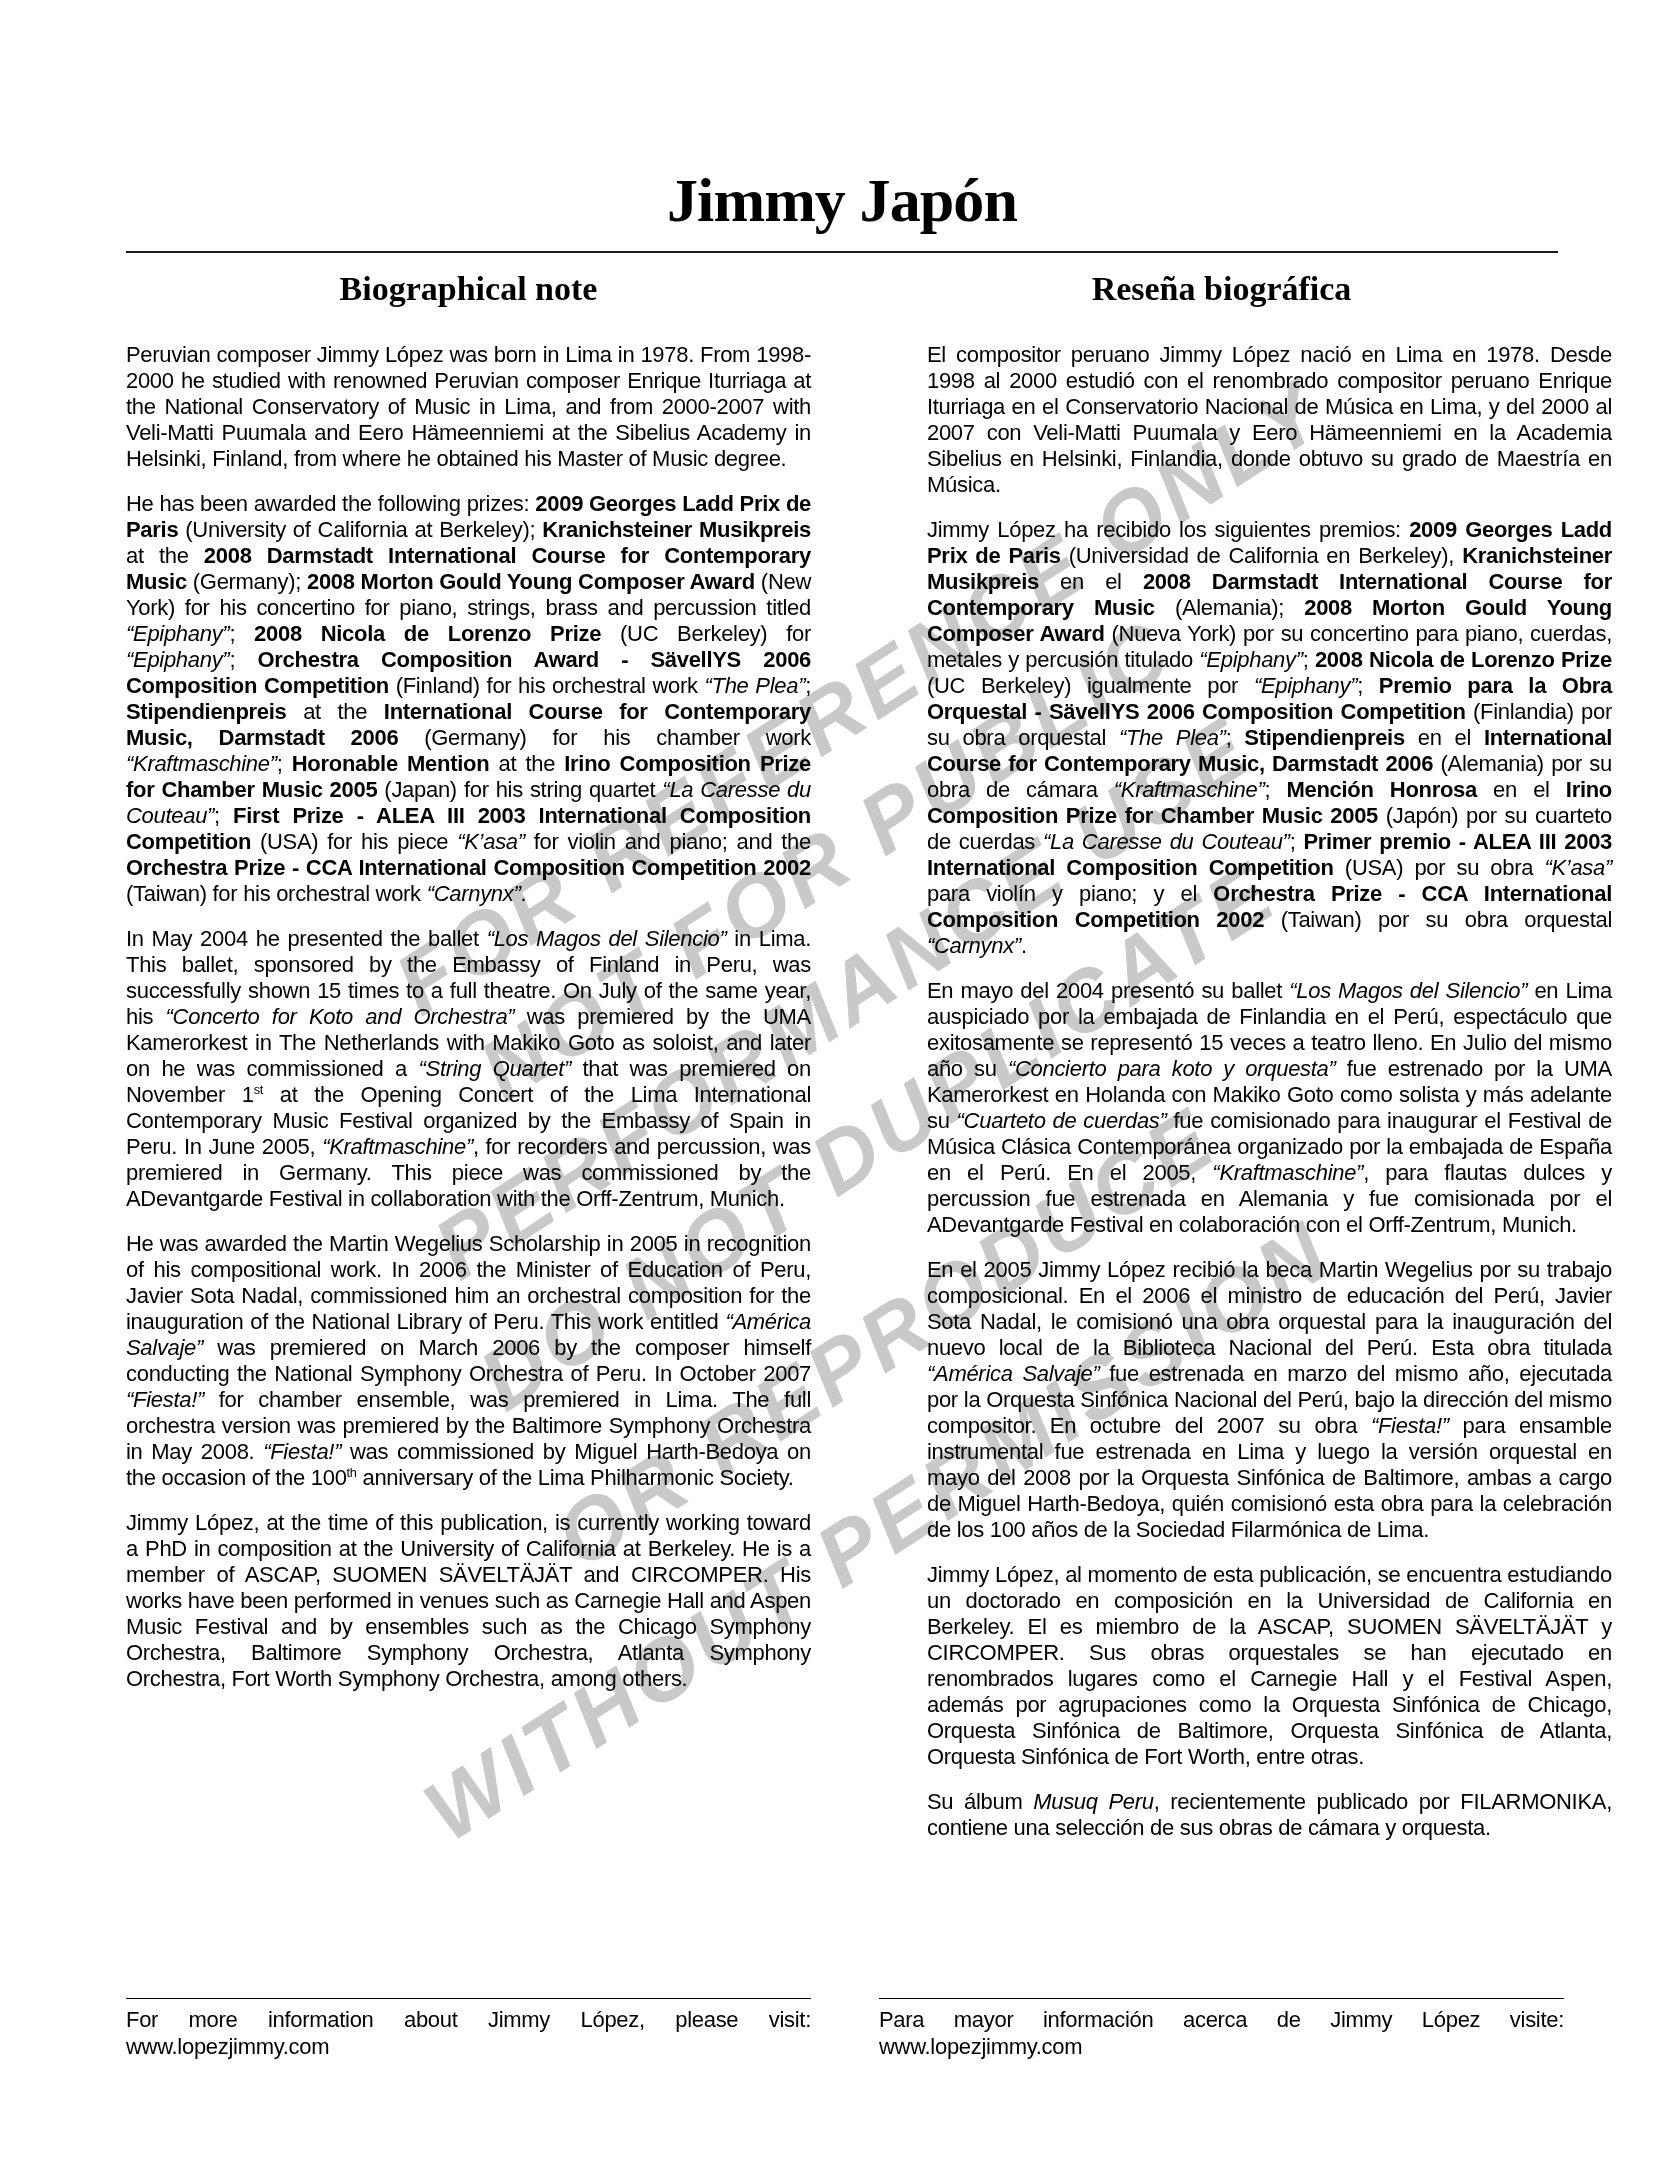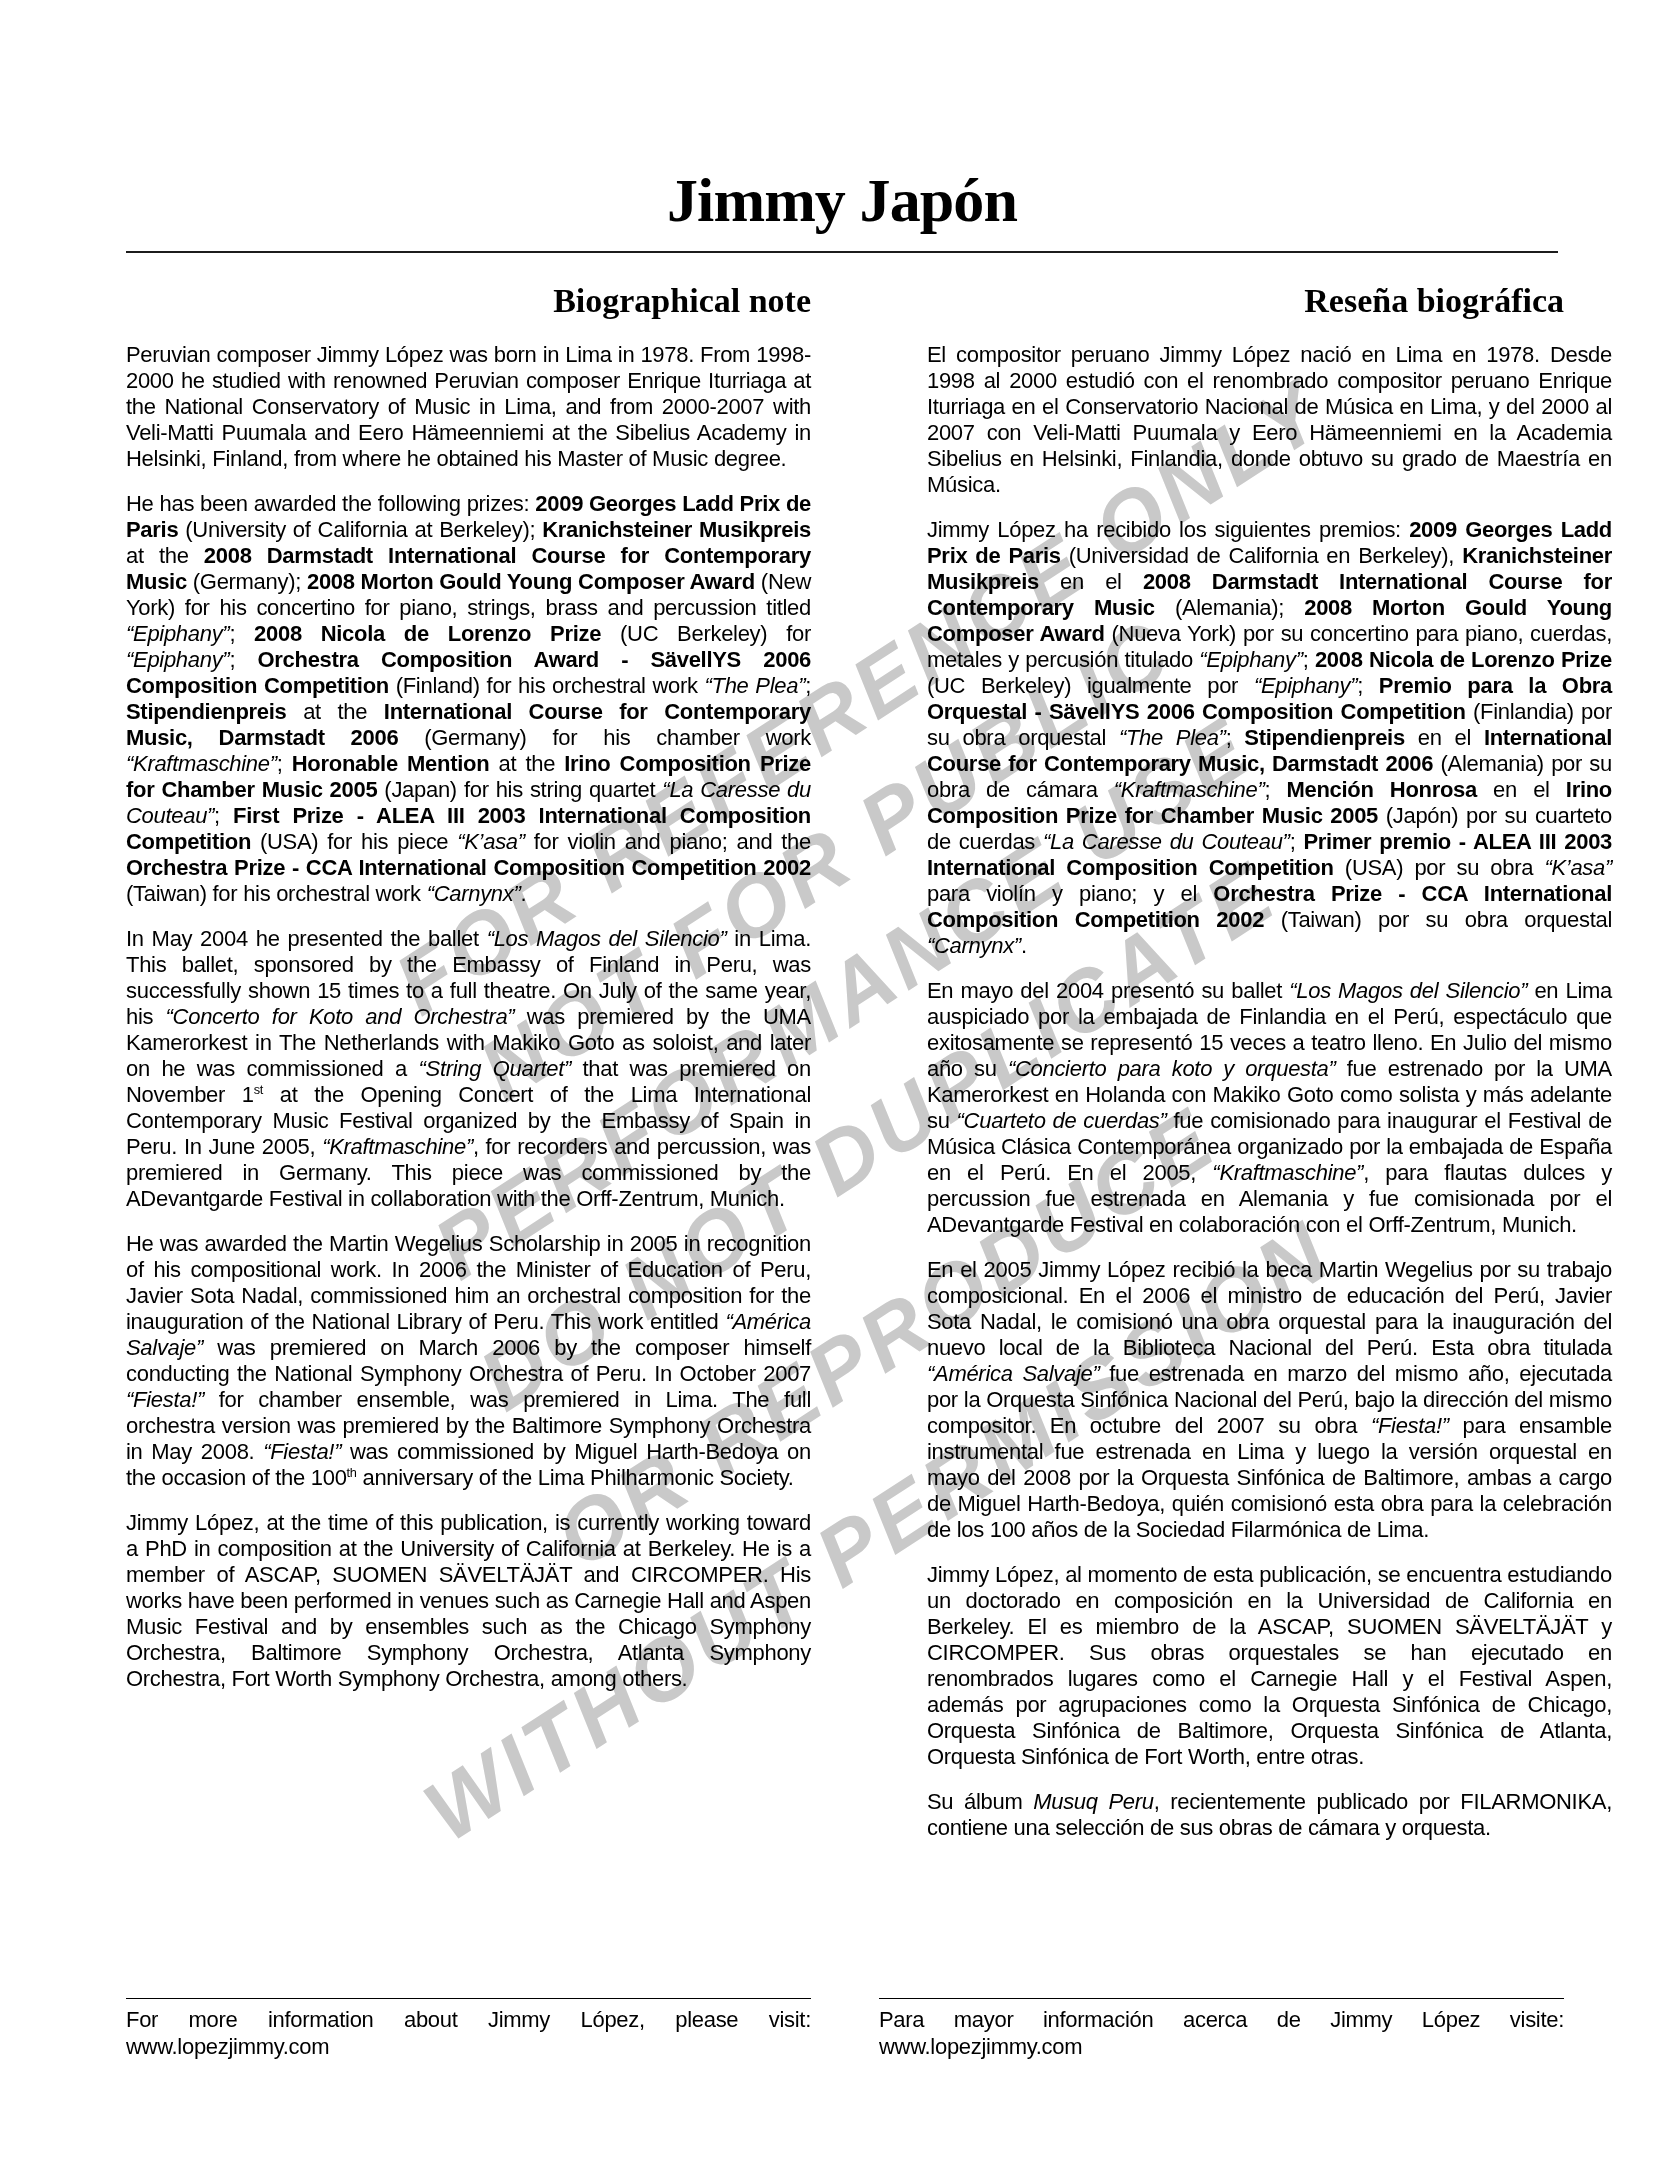--- a/index.html
+++ b/index.html
@@ -36,22 +36,22 @@
     line-height:67px;
     letter-spacing:-0.9px;
   }
   .title-rule{
     position:absolute;
     top:251px;left:126px;width:1432px;
     border-top:2.6px solid #1c1c1c;
   }
   .col-heading{
     position:absolute;
-    top:282px;width:685px;
-    text-align:right;
+    top:270px;width:685px;
+    text-align:center;
     font-family:"Liberation Serif", serif;
     font-weight:600;
     font-size:34px;
     line-height:38px;
   }
   .col-heading.left{left:126px;}
   .col-heading.right{left:879px;}
   
   .column{
     position:absolute;

